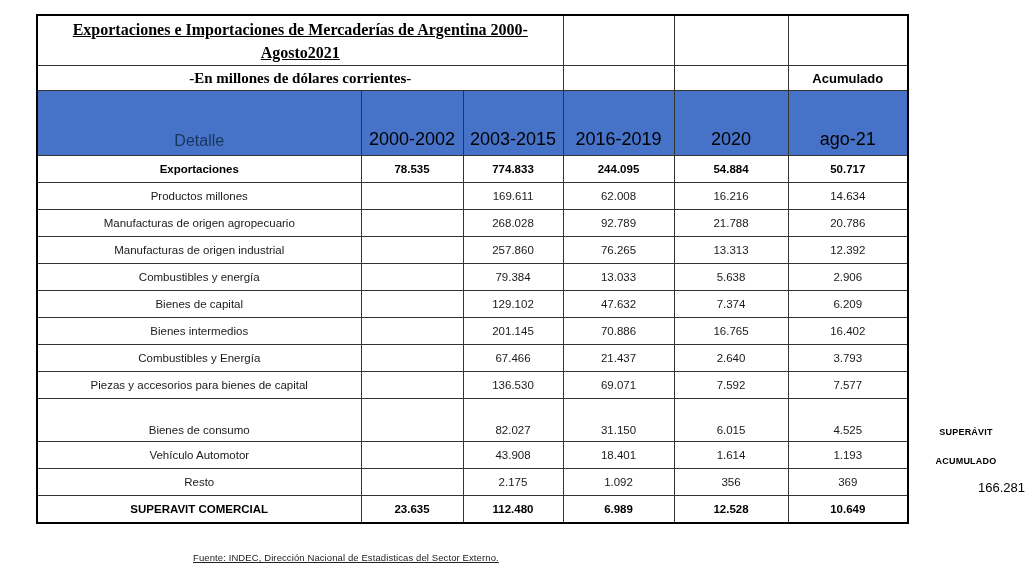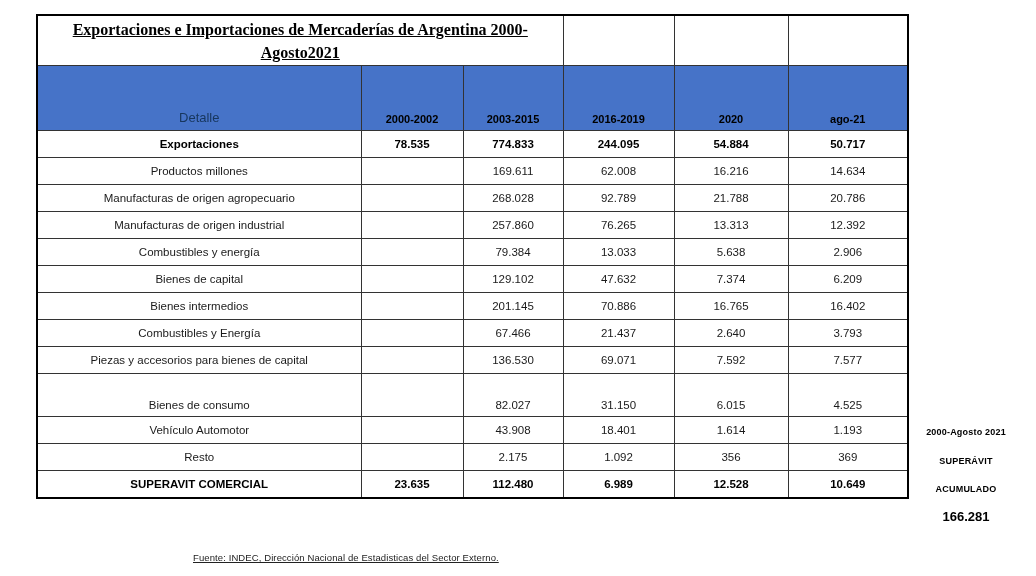--- a/index.html
+++ b/index.html
@@ -39,46 +39,46 @@
   }
   td.acumulado-cell{
     height:24px;text-align:center;vertical-align:middle;
     font-weight:bold;font-size:13px;color:#000;
   }
 
   
   tr.col-header th{
     height:59px;background:var(--header-blue);
     vertical-align:bottom;text-align:center;
-    font-size:11px;font-weight:bold;color:#000;
+    font-size:18px;font-weight:normal;color:#000;
     padding-bottom:5px;
   }
   tr.col-header th.detalle{
-    font-weight:normal;color:var(--header-text);font-size:13px;margin-top:48px;
+    font-weight:normal;color:var(--header-text);font-size:16px;margin-top:48px;
   }
 
   
   tbody.data tr td{
     height:26px;text-align:center;vertical-align:middle;
     font-size:11.5px;color:#1a1a1a;
   }
   tbody.data tr.bold td{font-weight:bold;color:#000;}
   tbody.data tr.tall td{height:37px;vertical-align:bottom;padding-bottom:5px;}
   tbody.data tr:last-child td{border-bottom:2px solid var(--outer);}
 
   
   .side-note{
     position:absolute;left:907px;top:418px;width:118px;
     text-align:center;color:#000;
   }
   .side-note .note-line{
     font-size:9px;font-weight:bold;letter-spacing:.2px;line-height:28.5px;height:28.5px;
   }
   .side-note .note-value{
-    font-size:13px;font-weight:bold;line-height:26px;height:26px;
+    font-size:13px;font-weight:normal;line-height:26px;height:26px;text-align:right;
   }
 
   .footer-note{
     position:absolute;left:193px;top:552px;
     font-size:9.5px;color:#222;letter-spacing:.1px;text-decoration:underline;
   }
 </style>
 </head>
 <body>
 
@@ -95,20 +95,26 @@
     </colgroup>
     <tbody>
       <tr>
         <td class="title-cell" colspan="3">
           <span>Exportaciones  e Importaciones  de Mercaderías  de Argentina  2000-</span><br>
           <span>Agosto2021</span>
         </td>
         <td></td>
         <td></td>
         <td></td>
+      </tr>
+      <tr>
+        <td class="subtitle-cell" colspan="3">-En millones  de dólares  corrientes-</td>
+        <td></td>
+        <td></td>
+        <td class="acumulado-cell">Acumulado</td>
       </tr>
       <tr class="col-header">
         <th class="detalle">Detalle</th>
         <th>2000-2002</th>
         <th>2003-2015</th>
         <th>2016-2019</th>
         <th>2020</th>
         <th>ago-21</th>
       </tr>
     </tbody>
@@ -214,21 +220,20 @@
           <td>23.635</td>
           <td>112.480</td>
           <td>6.989</td>
           <td>12.528</td>
           <td>10.649</td>
         </tr>
       </tbody>
   </table>
 
   <div class="side-note">
-    <div class="note-line">2000-Agosto 2021</div>
     <div class="note-line">SUPERÁVIT</div>
     <div class="note-line">ACUMULADO</div>
     <div class="note-value">166.281</div>
   </div>
 
   <div class="footer-note">Fuente:  INDEC,  Dirección Nacional de Estadisticas del Sector Externo.</div>
 
 </div>
 
 </body></html>

